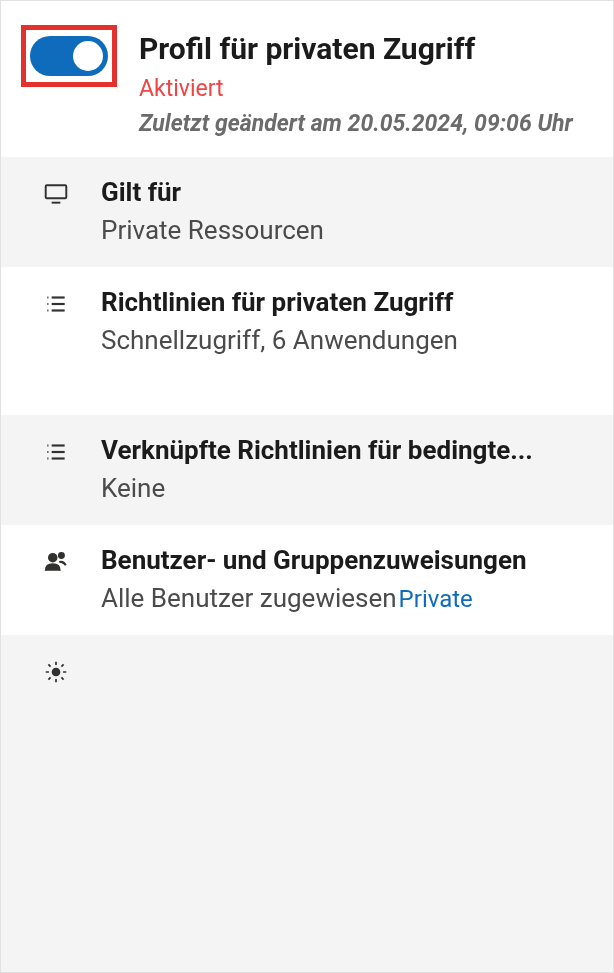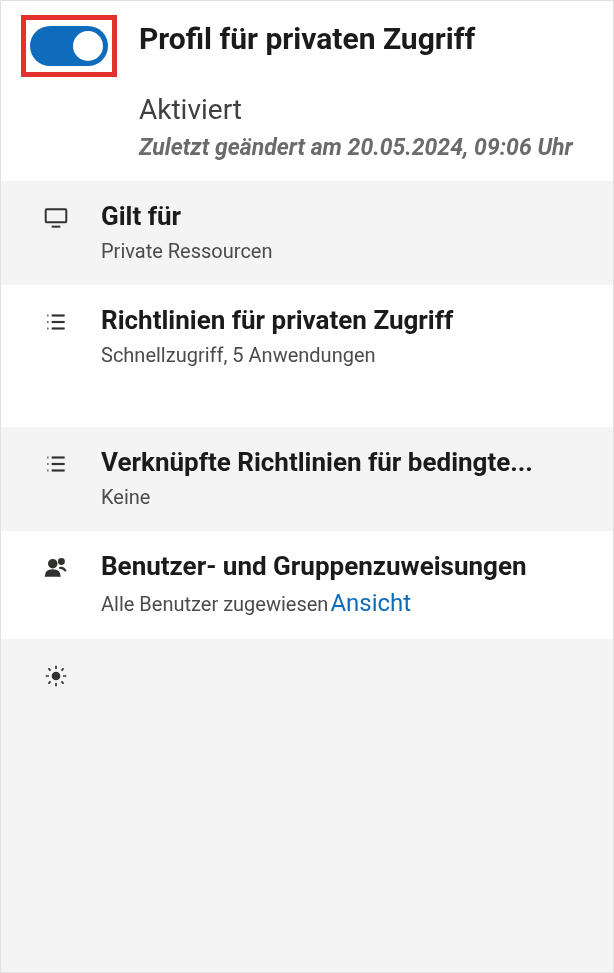--- a/index.html
+++ b/index.html
@@ -17,21 +17,21 @@
     border: 1px solid #e1e1e1;
     background: #fff;
     display: flex;
     flex-direction: column;
   }
 
   
   .header {
     display: flex;
     align-items: flex-start;
-    padding: 14px 20px 20px 20px;
+    padding: 24px 20px 20px 20px;
     gap: 22px;
     background: #fff;
   }
   .toggle-highlight {
     border: 5px solid #e3322e;
     padding: 6px 4px;
     display: flex;
     align-items: center;
     justify-content: center;
   }
@@ -57,24 +57,23 @@
     gap: 8px;
     padding-top: 6px;
   }
   .title {
     font-size: 30px;
     font-weight: 700;
     color: #1b1b1b;
     line-height: 1.2;
   }
   .status {
-    font-size: 28px;
-    color: #404040;
+    font-size: 23px;
+    color: #ef4444;
     font-weight: 400;
-    margin-top: 28px;
   }
   .modified {
     font-size: 23px;
     color: #6b6b6b;
     font-style: italic;
     font-weight: 700;
   }
 
   
   .row {
@@ -111,21 +110,21 @@
   }
   .row-title {
     font-size: 26px;
     font-weight: 700;
     color: #1b1b1b;
     white-space: nowrap;
     overflow: hidden;
     text-overflow: ellipsis;
   }
   .row-sub {
-    font-size: 20px;
+    font-size: 26px;
     color: #4b4b4b;
     font-weight: 400;
   }
   .row-sub-line {
     display: flex;
     gap: 2px;
     align-items: baseline;
     flex-wrap: wrap;
   }
   .link {
@@ -175,21 +174,21 @@
         <line x1="4" y1="6" x2="5" y2="6"></line>
           <line x1="8" y1="6" x2="20" y2="6"></line>
         <line x1="4" y1="12" x2="5" y2="12"></line>
           <line x1="8" y1="12" x2="20" y2="12"></line>
         <line x1="4" y1="18" x2="5" y2="18"></line>
           <line x1="8" y1="18" x2="20" y2="18"></line>
       </svg>
     </div>
     <div class="row-body">
       <div class="row-title">Richtlinien für privaten Zugriff</div>
-      <div class="row-sub">Schnellzugriff, 5 Anwendungen</div>
+      <div class="row-sub">Schnellzugriff, 6 Anwendungen</div>
     </div>
   </div>
 
   <div class="row alt">
     <div class="icon-col">
       <svg viewBox="0 0 24 24" stroke-width="2">
         <line x1="4" y1="6" x2="5" y2="6"></line>
           <line x1="8" y1="6" x2="20" y2="6"></line>
         <line x1="4" y1="12" x2="5" y2="12"></line>
           <line x1="8" y1="12" x2="20" y2="12"></line>
@@ -209,21 +208,21 @@
         <circle cx="9" cy="8" r="3.5"></circle>
         <path d="M2.5 20 q0 -6 6.5 -6 q6.5 0 6.5 6"></path>
         <circle cx="17" cy="6" r="2.3"></circle>
         <path d="M15 12 q4 -1 6 3"></path>
       </svg>
     </div>
     <div class="row-body">
       <div class="row-title">Benutzer- und Gruppenzuweisungen</div>
       <div class="row-sub-line">
         <span class="row-sub">Alle Benutzer zugewiesen</span>
-        <span class="link">Ansicht</span>
+        <span class="link">Private</span>
       </div>
     </div>
   </div>
 
   <div class="row alt">
     <div class="icon-col">
       <svg viewBox="0 0 24 24" fill="none" stroke-width="1.6">
         <circle cx="12" cy="12" r="3.2"></circle>
         <path d="M12 2.5 l0 3 M12 18.5 l0 3 M2.5 12 l3 0 M18.5 12 l3 0 M5 5 l2 2 M17 17 l2 2 M19 5 l-2 2 M7 17 l-2 2"></path>
       </svg>

